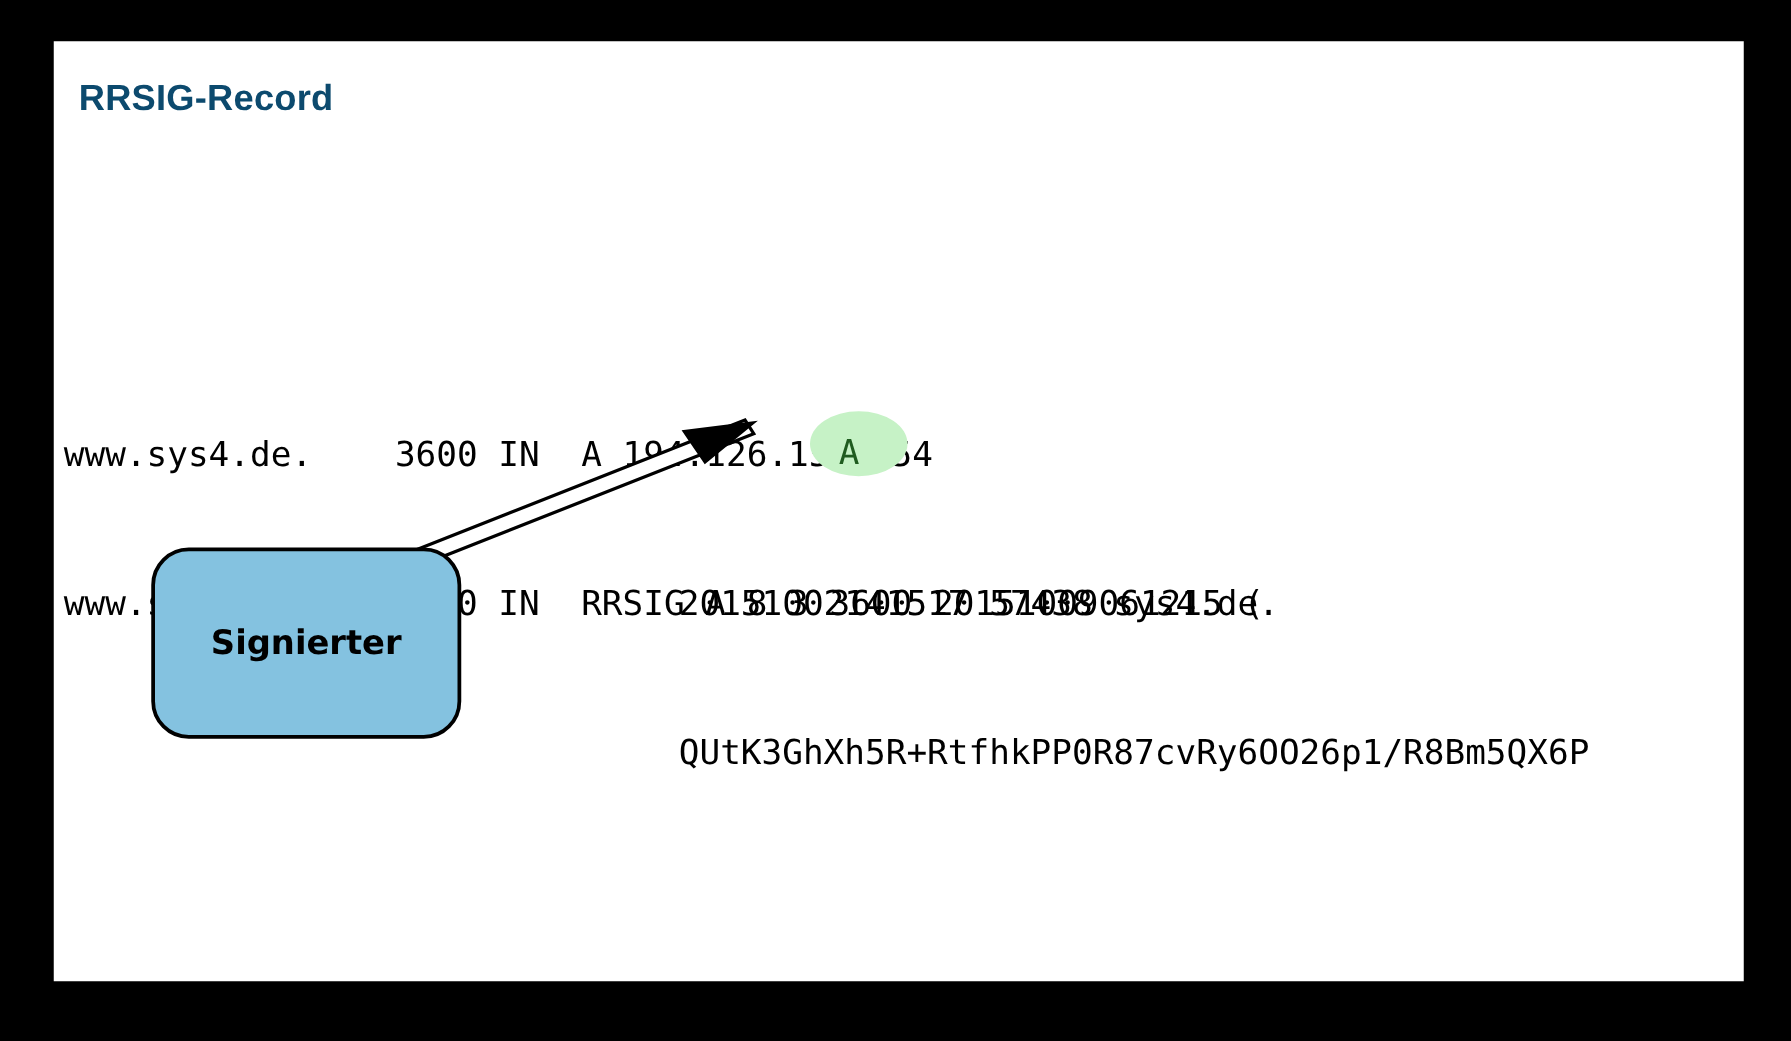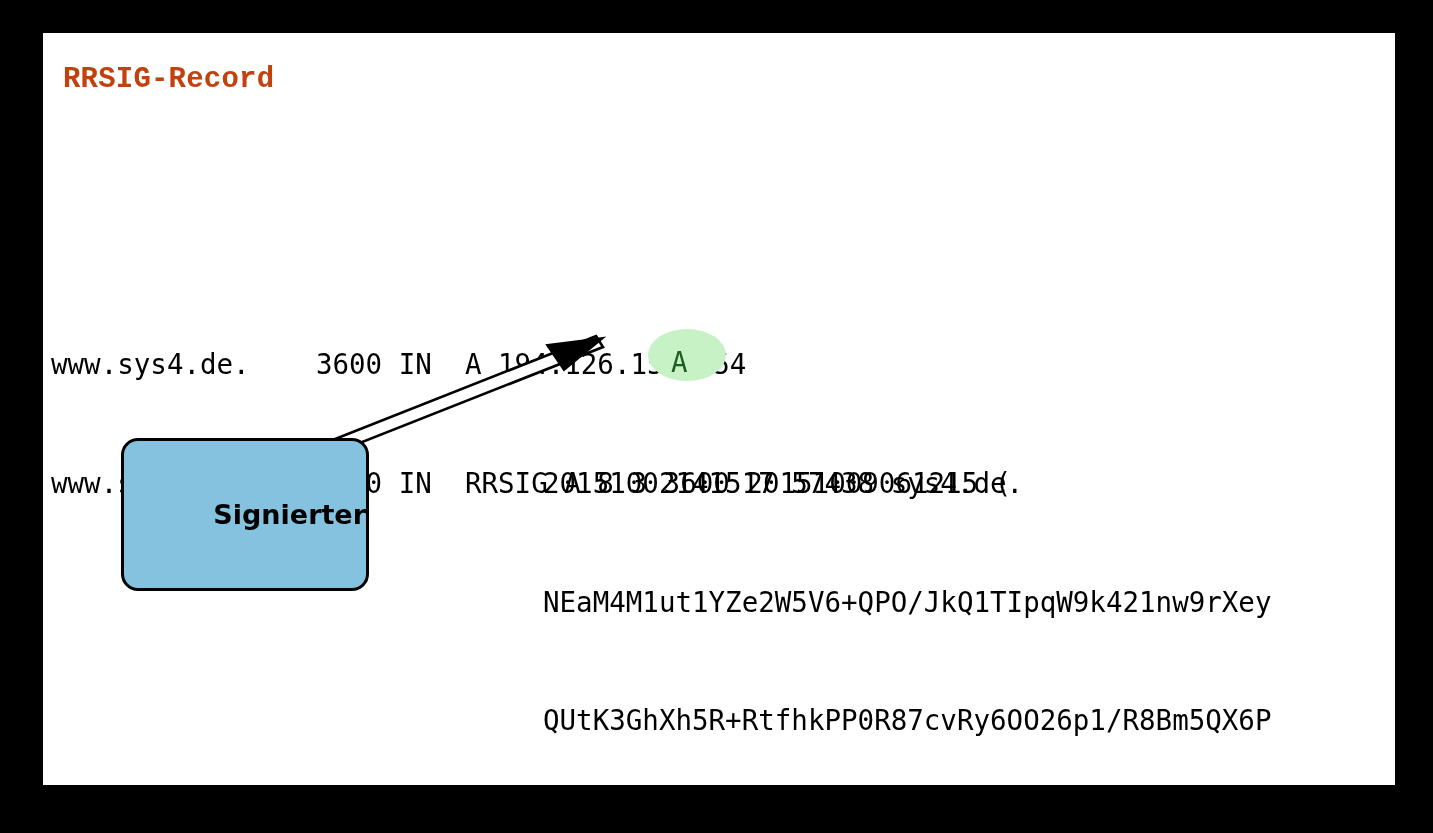--- a/index.html
+++ b/index.html
@@ -29,24 +29,24 @@
     top: 33px;
     width: 1352px;
     height: 752px;
     background: #ffffff;
   }
 
   .slide-title {
     position: absolute;
     left: 20px;
     top: 30px;
-    font-family: Liberation Mono, monospace;
+    font-family: Liberation Sans, sans-serif;
     font-size: 29px;
     font-weight: bold;
-    color: #c2410c;
+    color: #0c4a6e;
     letter-spacing: 0.2px;
     white-space: pre;
   }
 
   .record-block {
     position: absolute;
     left: 8px;
     top: 233px;
     font-family: "DejaVu Sans Mono", "Liberation Mono", monospace;
     font-size: 27.5px;
@@ -102,25 +102,25 @@
   }
 
   .callout-box {
     position: absolute;
     left: 78px;
     top: 405px;
     width: 248px;
     height: 153px;
     background: #84c2e0;
     border: 3px solid #000000;
-    border-radius: 17px;
+    border-radius: 30px;
     box-sizing: border-box;
     display: flex;
     flex-direction: column;
-    align-items: flex-end;
+    align-items: center;
     justify-content: center;
     z-index: 4;
   }
 
   .callout-line {
     font-family: "DejaVu Sans", "Liberation Sans", sans-serif;
     font-size: 27px;
     font-weight: bold;
     color: #000000;
     line-height: 40px;
@@ -149,21 +149,20 @@
     <div class="record-block">
       <span class="record-line">www.sys4.de.    3600 IN  A 194.126.158.154</span>
       <span class="record-line">www.sys4.de.    3600 IN  RRSIG A 8 3 3600 20151009061215 (</span>
     </div>
 
     <div class="highlight-ellipse"></div>
     <div class="highlight-text">A</div>
 
     <div class="cont-block">
       <span class="cont-line">20151002141517 57438 sys4.de.</span>
-      <span class="cont-line">NEaM4M1ut1YZe2W5V6+QPO/JkQ1TIpqW9k421nw9rXey</span>
       <span class="cont-line">QUtK3GhXh5R+RtfhkPP0R87cvRy6OO26p1/R8Bm5QX6P</span>
       
     </div>
 
     <svg class="arrow-svg" viewBox="0 0 1352 752">
       <polygon points="282,410 553,303 560,314 289,421" fill="#ffffff" stroke="#000000" stroke-width="2.6" stroke-linejoin="miter"></polygon>
       <polygon points="560,305 504,312 521,337" fill="#000000" stroke="#000000" stroke-width="2" stroke-linejoin="miter"></polygon>
     </svg>
 
     <div class="callout-box">

